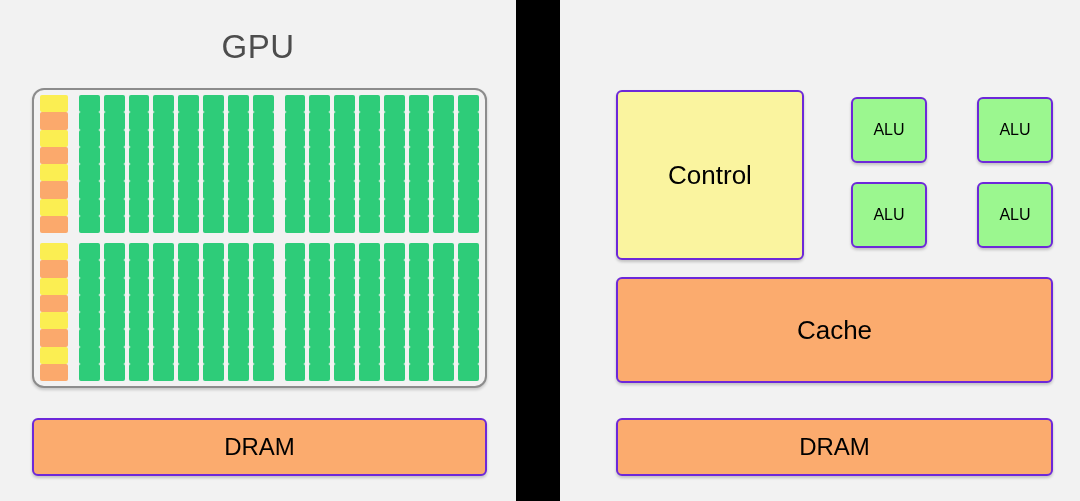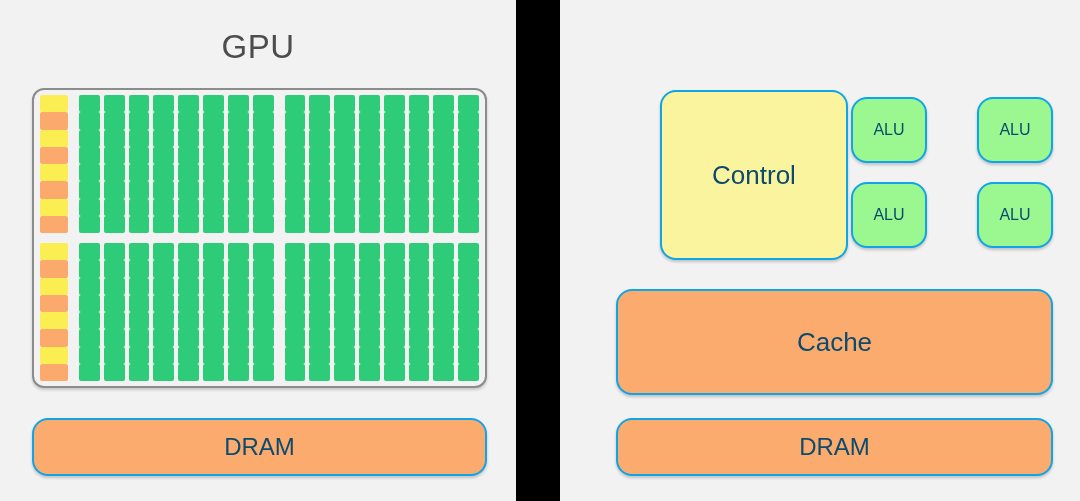--- a/index.html
+++ b/index.html
@@ -114,33 +114,33 @@
   .half-left { margin-right: 11px; }
   .half .cell-green {
     flex: 1 1 0;
     margin-right: 4px;
   }
   .half .cell-green:last-child { margin-right: 0; }
 
   
   .block {
     box-sizing: border-box;
-    border: 2px solid #0ea5e9;
-    border-radius: 16px;
+    border: 2px solid #6d28d9;
+    border-radius: 6px;
     box-shadow: 0 2px 3px rgba(0,0,0,0.2);
     display: flex;
     align-items: center;
     justify-content: center;
-    color: #0c4a6e;
+    color: #000000;
     font-size: 24px;
     line-height: 1;
   }
   .block-dram   { background: #fbab6e; }
-  .block-cache  { background: #fbab6e; margin-top: 12px; }
-  .block-ctrl   { background: #faf49f; margin-left: 44px; }
+  .block-cache  { background: #fbab6e; }
+  .block-ctrl   { background: #faf49f; }
   .block-alu    { background: #9bf78f; font-size: 16px; }
 
   
   .gpu-dram {
     position: absolute;
     left: 32px;
     top: 418px;
     width: 455px;
     height: 58px;
   }

